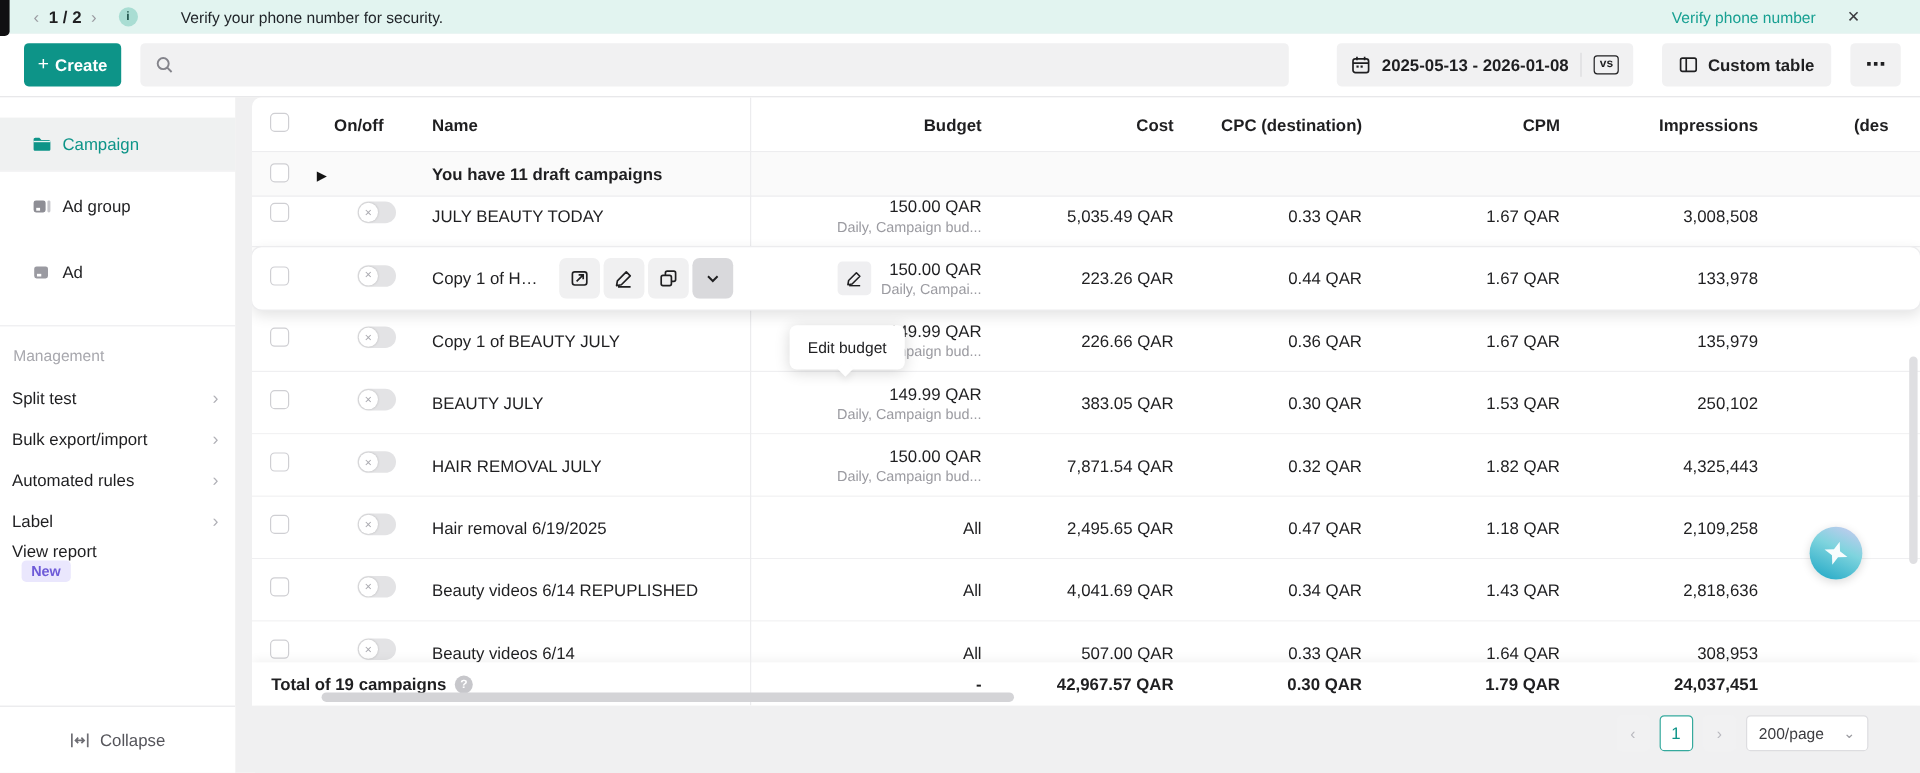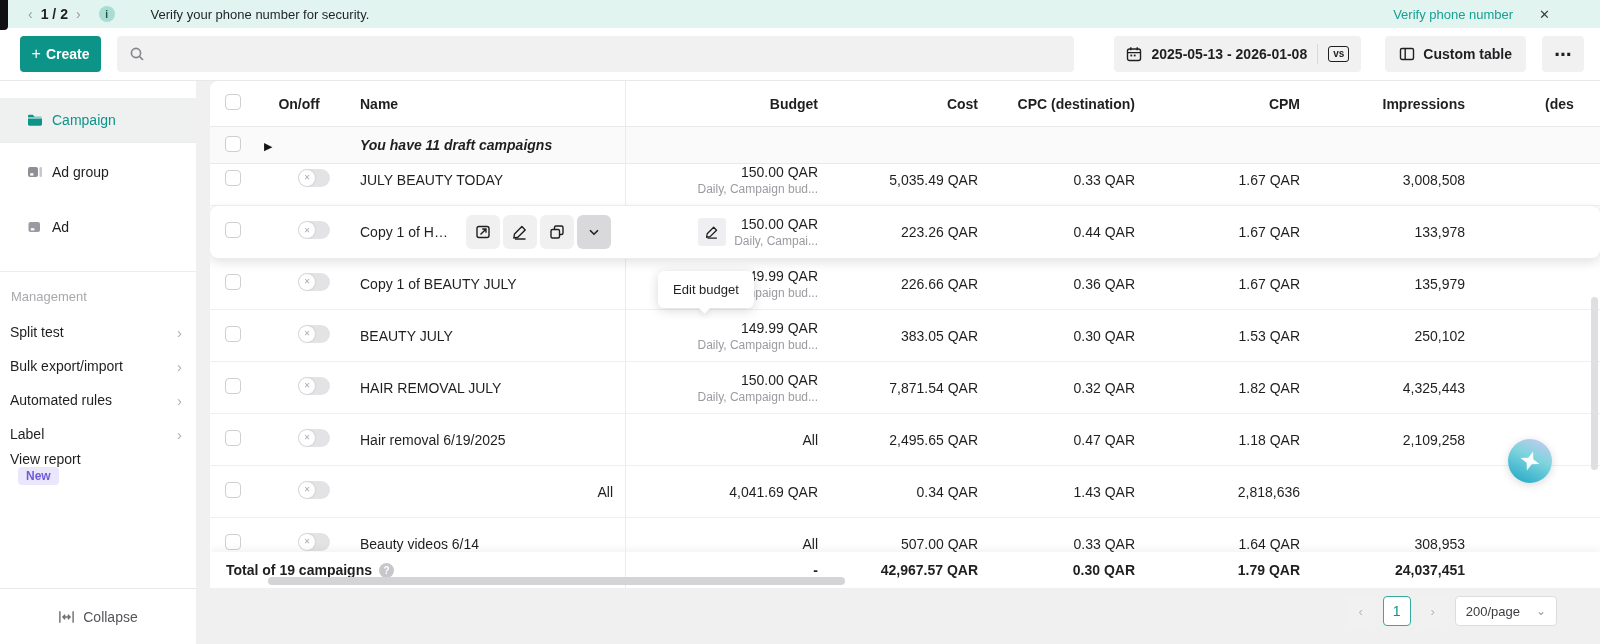--- a/index.html
+++ b/index.html
@@ -60,21 +60,21 @@
   .table-panel{position:absolute; left:210px; top:81px; right:0; bottom:56px; background:#fff; border-top-left-radius:8px; overflow:hidden; z-index:5;}
   .grid{display:grid; grid-template-columns:48px 82px 285px 205px 160px 157px 165px 165px 190px;}
   .thead{height:46px; align-items:center; border-bottom:1px solid #e9e9eb; font-size:14px; font-weight:700;}
   .h-center{text-align:center;}
   .h-name{padding-left:20px;}
   .h-right{text-align:right; padding-right:12px;}
   .h-last{padding-left:68px; white-space:nowrap;}
   .checkbox{width:16px; height:16px; border:1.5px solid #cfcfd3; border-radius:4px; background:#fff; margin-left:15px; display:inline-block; cursor:pointer;}
   .draft-row{height:37px; align-items:center; background:#fafafa; border-bottom:1px solid #e9e9eb; font-size:14px; font-weight:700;}
   .caret{margin-left:6px; font-size:11px; color:#141414; cursor:pointer;}
-  .draft-text{padding-left:20px; cursor:pointer;font-style:italic;}
+  .draft-text{padding-left:20px; cursor:pointer;}
   .col-divider{position:absolute; left:415px; top:0; bottom:0; width:1px; background:var(--divider); z-index:8; pointer-events:none;}
 
   .rows-clip{position:absolute; top:83px; left:0; right:0; bottom:0; overflow:hidden;}
   .rows-host{margin-top:-10px;}
   .row{height:52px; align-items:center; border-bottom:1px solid #efeff1; background:#fff; position:relative;}
   .row.hover-card{z-index:9; border-radius:8px; border-bottom:none; box-shadow:0 0 0 1px #ececee, 0 4px 12px rgba(0,0,0,.12);}
   .toggle{width:32px; height:18px; border-radius:9px; background:var(--toggle-track); margin-left:40px; position:relative; display:inline-block; cursor:pointer;}
   .toggle .knob{position:absolute; left:1px; top:1px; width:16px; height:16px; border-radius:50%; background:#fff; color:#ababb1; font-size:8px; display:flex; align-items:center; justify-content:center; box-shadow:0 0 2px rgba(0,0,0,.2);}
   .name-cell{display:flex; align-items:center; padding-left:20px; gap:10px; overflow:hidden;}
   .name-text{font-size:14px; white-space:nowrap; overflow:hidden; text-overflow:ellipsis; cursor:pointer;}
@@ -435,20 +435,24 @@
     <div></div>
   </div>
 
   <div class="grid row no-sub">
     <div><span class="checkbox"></span></div>
     <div>
       <span class="toggle">
         <span class="knob">✕</span>
       </span>
     </div>
+    <div class="name-cell">
+      <span class="name-text">Beauty videos 6/14 REPUPLISHED</span>
+
+    </div>
     <div class="budget-cell">
 
       <span class="budget-texts">
         <span class="budget-value">All</span>
 
       </span>
     </div>
     <div class="money">4,041.69 QAR</div>
     <div class="money">0.34 QAR</div>
     <div class="money">1.43 QAR</div>

